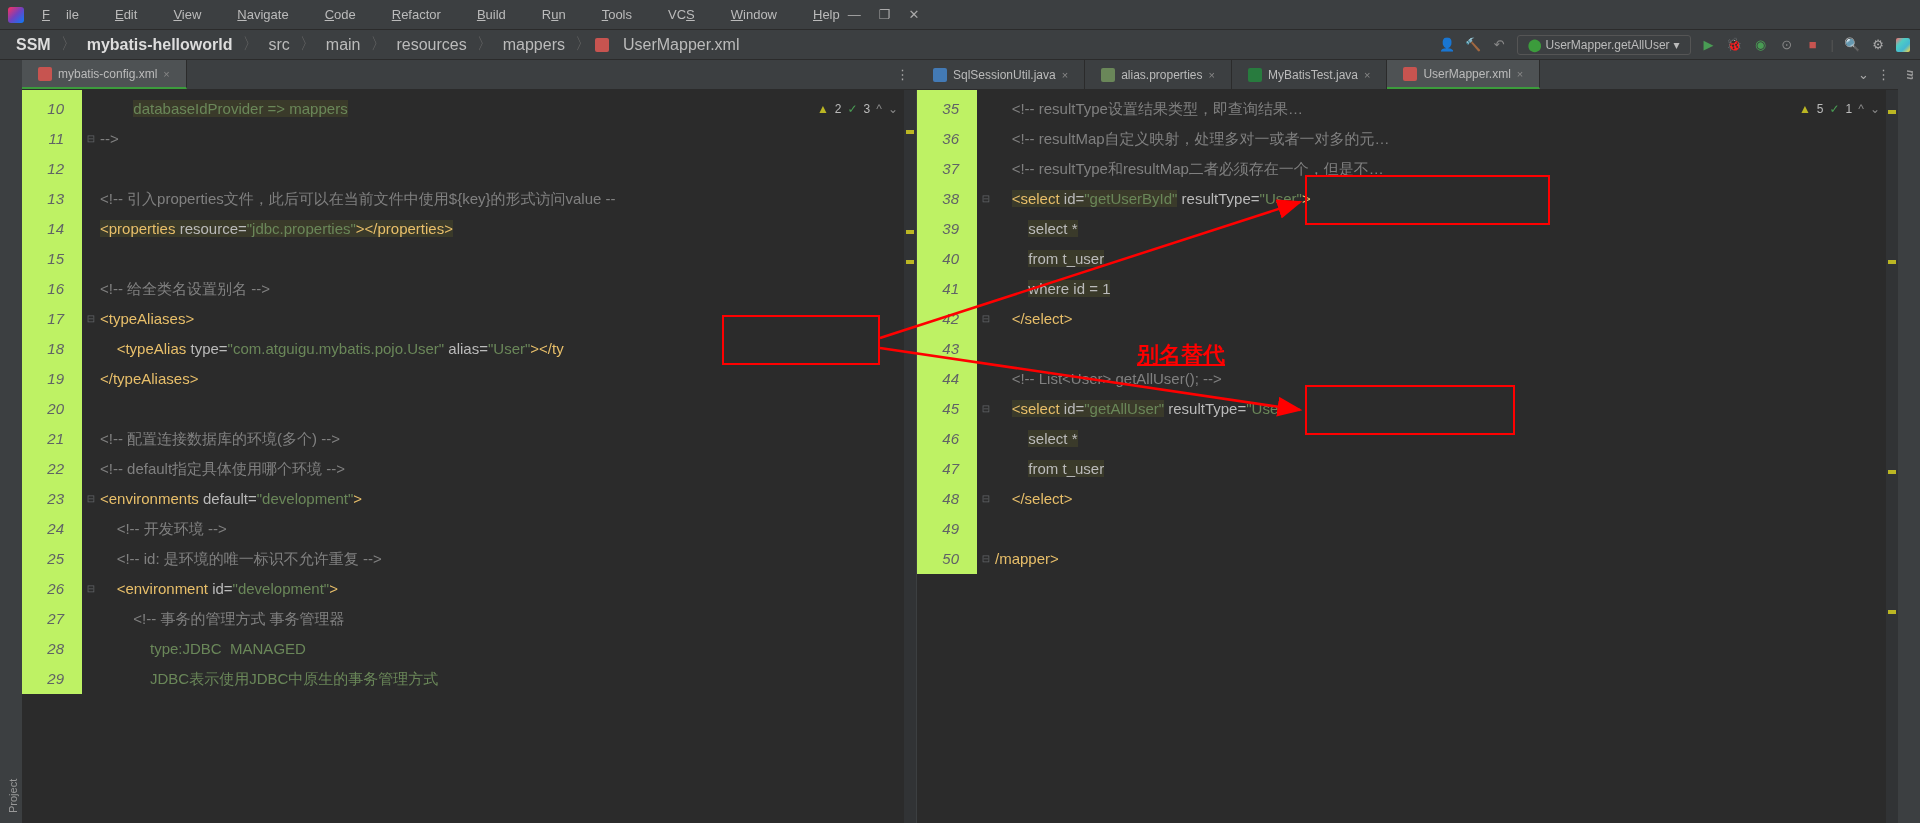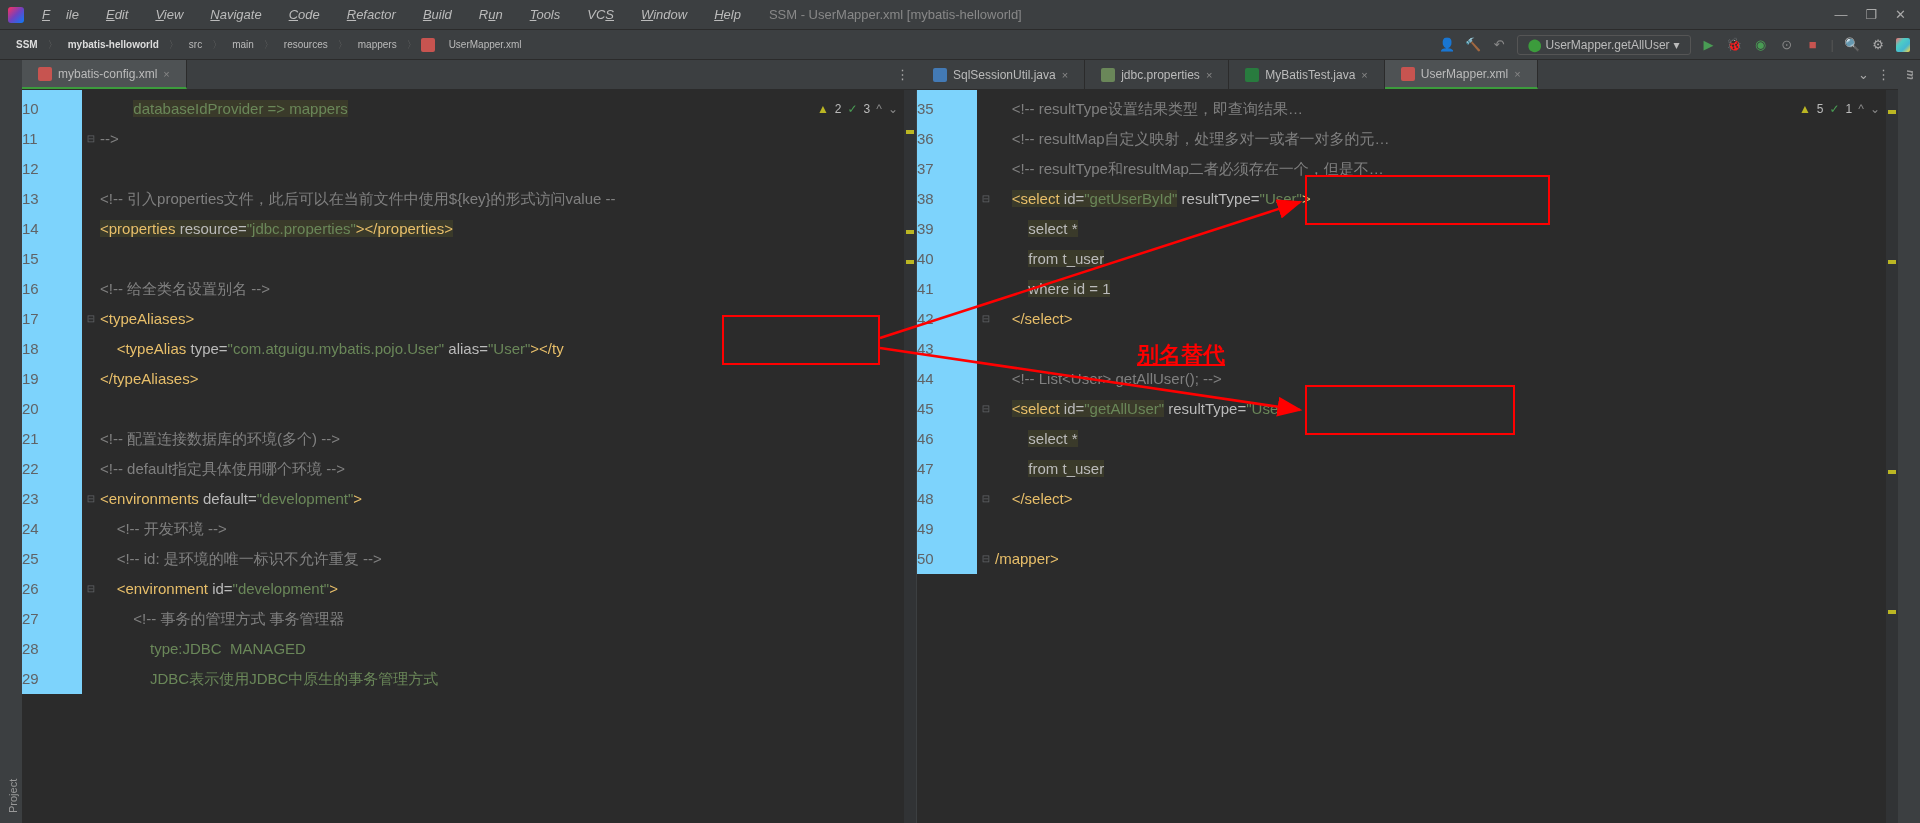--- a/index.html
+++ b/index.html
@@ -1,29 +1,29 @@
 <!DOCTYPE html>
 <html><head>
 <meta charset="utf-8">
 <style>
 * { margin: 0; padding: 0; box-sizing: border-box; font-family: "Segoe UI", Arial, sans-serif; }
 body { background: #3c3f41; color: #bbbbbb; font-size: 13px; overflow: hidden; width: 1920px; height: 823px; position: relative; }
 
 
 .titlebar { height: 30px; background: #3c3f41; display: flex; align-items: center; padding: 0 8px; border-bottom: 1px solid #2b2b2b; }
 .app-icon { width: 16px; height: 16px; background: linear-gradient(135deg,#fe315d,#6f42c1,#087cfa); border-radius: 3px; margin-right: 10px; }
-.menubar { display: flex; gap: 11px; font-style: italic; }
+.menubar { display: flex; gap: 20px; }
 .menubar span { padding: 4px 8px; cursor: pointer; }
 .menubar span u { text-decoration: underline; }
 .title-center { flex: 1; text-align: left; padding-left: 20px; color: #888; }
 .win-controls { display: flex; gap: 18px; color: #aaa; padding-right: 6px; }
 
 
 .navrow { height: 30px; background: #3c3f41; display: flex; align-items: center; padding: 0 10px; border-bottom: 1px solid #2b2b2b; justify-content: space-between; }
-.breadcrumb { display: flex; align-items: center; gap: 4px; font-size: 10px; }
+.breadcrumb { display: flex; align-items: center; gap: 4px; font-size: 16px; }
 .breadcrumb .crumb { padding: 2px 6px; }
 .breadcrumb .crumb.bold { font-weight: bold; color: #ddd; }
 .breadcrumb .sep { color: #666; }
 .file-icon-xml { width: 14px; height: 14px; background: #c75450; border-radius: 2px; display: inline-block; margin-right: 4px; }
 .toolbar-right { display: flex; align-items: center; gap: 10px; }
 .run-config { background: #3c3f41; border: 1px solid #555; padding: 2px 10px; border-radius: 3px; display: flex; align-items: center; gap: 4px; font-size: 12px; }
 .run-config .j-icon { color: #3c9c3c; font-weight: bold; }
 .toolbar-icon { width: 16px; height: 16px; display: flex; align-items: center; justify-content: center; cursor: pointer; }
 .ic-play { color: #499c54; }
 .ic-bug { color: #499c54; }
@@ -45,21 +45,21 @@
 .fi-prop { background: #6a8759; }
 .fi-test { background: #287b3e; border-radius: 50%; }
 .tab .close { color: #888; font-size: 11px; }
 .tab-end { display: flex; align-items: center; padding: 0 8px; gap: 8px; color: #aaa; }
 
 
 .editors { display: flex; height: calc(823px - 90px); position: relative; }
 .editor { position: relative; background: #2b2b2b; font-family: "JetBrains Mono","Consolas",monospace; font-size: 15px; line-height: 30px; overflow: hidden; }
 .editor.left { width: 895px; border-right: 1px solid #3c3f41; }
 .editor.right { flex: 1; }
-.gutter { position: absolute; left: 0; top: 0; width: 60px; background: #7dd3fc; color: #606366; text-align: left; padding-right: 18px; padding-top: 4px; }
+.gutter { position: absolute; left: 0; top: 0; width: 60px; background: #bef264; color: #606366; text-align: right; padding-right: 18px; padding-top: 4px; font-style: italic; }
 .gutter .ln { height: 30px; }
 .fold-col { position: absolute; left: 60px; top: 0; width: 18px; padding-top: 4px; }
 .fold-col .fm { height: 30px; color: #606366; font-size: 10px; text-align: center; }
 .code { position: absolute; left: 78px; right: 19px; top: 4px; white-space: pre; }
 .code .row { height: 30px; }
 .marker-col { position: absolute; right: 0; top: 0; width: 12px; height: 100%; background: #313335; }
 .marker { position: absolute; right: 2px; width: 8px; height: 4px; }
 .m-warn { background: #bbb623; }
 .inspection { position: absolute; top: 4px; right: 18px; font-size: 12px; color: #bbb; display: flex; gap: 6px; align-items: center; }
 .insp-warn { color: #bbb623; }
@@ -98,21 +98,20 @@
     <span><u>N</u>avigate</span>
     <span><u>C</u>ode</span>
     <span><u>R</u>efactor</span>
     <span><u>B</u>uild</span>
     <span>R<u>u</u>n</span>
     <span><u>T</u>ools</span>
     <span>VC<u>S</u></span>
     <span><u>W</u>indow</span>
     <span><u>H</u>elp</span>
   </div>
-  <div class="title-center">SSM - UserMapper.xml [mybatis-helloworld]</div>
   <div class="win-controls">
     <span>—</span>
     <span>❐</span>
     <span>✕</span>
   </div>
 </div>
 
 <div class="navrow">
   <div class="breadcrumb">
     <span class="crumb bold">SSM</span>
@@ -176,21 +175,21 @@
         </div>
     </div>
     <div class="right-tabs" style="flex:1">
       <div class="tab">
         <span class="fi fi-java"></span>
         <span>SqlSessionUtil.java</span>
         <span class="close">×</span>
       </div>
       <div class="tab">
         <span class="fi fi-prop"></span>
-        <span>jdbc.properties</span>
+        <span>alias.properties</span>
         <span class="close">×</span>
       </div>
       <div class="tab">
         <span class="fi fi-test"></span>
         <span>MyBatisTest.java</span>
         <span class="close">×</span>
       </div>
       <div class="tab active">
         <span class="fi fi-xml"></span>
         <span>UserMapper.xml</span>

